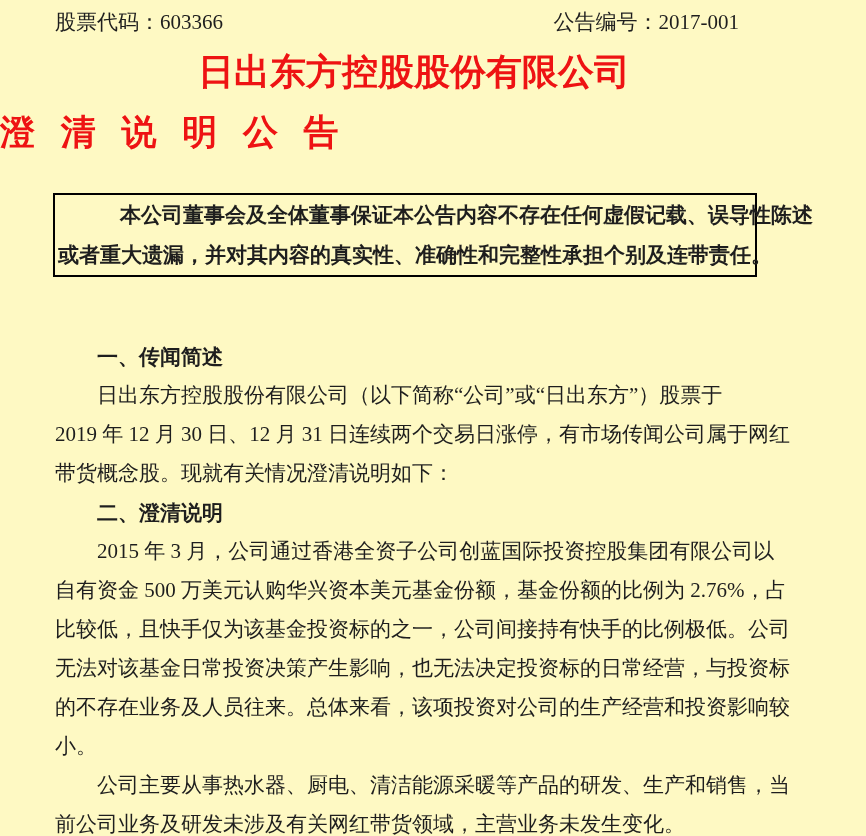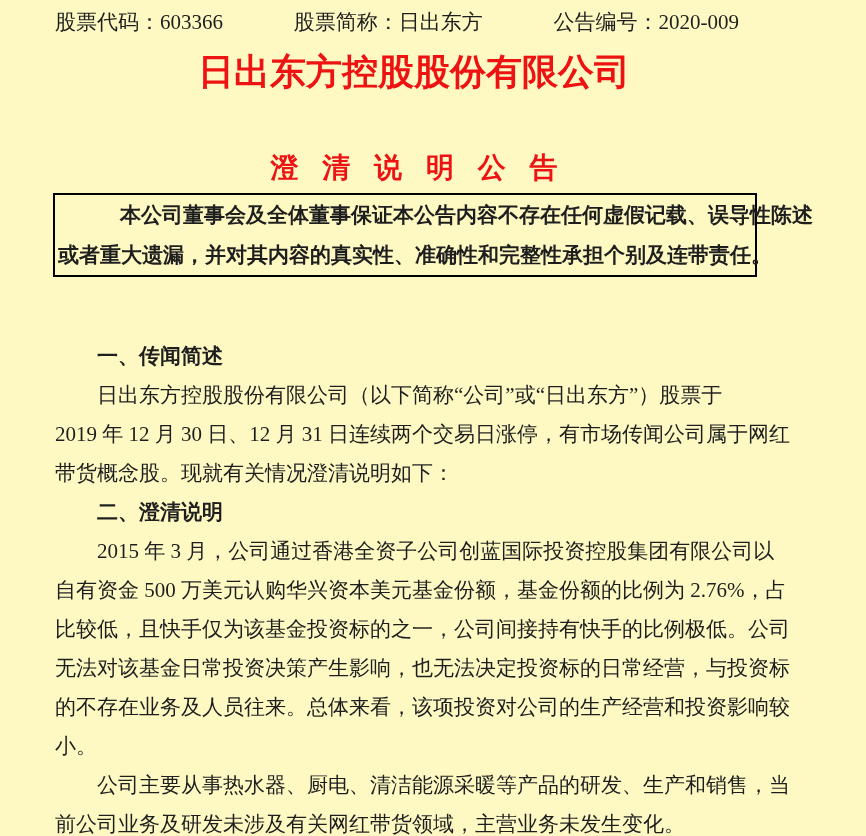--- a/index.html
+++ b/index.html
@@ -34,29 +34,27 @@
     font-size: 36px;
     line-height: 40px;
     color: var(--accent, #ee1313);
     white-space: nowrap;
   }
   .doc-subtitle {
     position: absolute;
     top: 112px;
     left: 0;
     width: 836px;
-    text-align: center;
     font-family: "Liberation Sans", "DejaVu Sans", sans-serif;
     font-weight: bold;
-    font-size: 28px;
+    font-size: 35px;
     line-height: 40px;
     letter-spacing: 8px;
     color: var(--accent, #ee1313);
     white-space: nowrap;
-    margin-top: 36px;
   }
   .disclaimer {
     position: absolute;
     top: 193px;
     left: 53px;
     width: 704px;
     box-sizing: border-box;
     border: 2px solid #000000;
     padding: 0 6px 0 3px;
     font-weight: bold;
@@ -67,37 +65,36 @@
   .dline.box-indent { text-indent: 62px; }
   .bodytext {
     position: absolute;
     top: 337px;
     left: 55px;
     width: 760px;
     font-size: 21px;
     line-height: 39px;
   }
   .heading {
-    font-family: Liberation Serif, serif;
+    font-family: Liberation Sans, sans-serif;
     font-weight: bold;
     text-indent: 42px;
     white-space: nowrap;
   }
   .bline { white-space: nowrap; }
   .bline.indent { text-indent: 42px; }
 </style>
 </head>
 <body>
 
 <div class="page">
 
   <div class="header-row">
     <span><span>股票代码：</span><span>603366</span></span>
-    <span><span>股票简称：</span><span>日出东方</span></span>
-    <span><span>公告编号：</span><span>2020-009</span></span>
+    <span><span>公告编号：</span><span>2017-001</span></span>
   </div>
 
   <div class="doc-title">日出东方控股股份有限公司</div>
 
   <div class="doc-subtitle">澄 清 说 明 公 告</div>
 
   <div class="disclaimer">
     <div class="dline box-indent">本公司董事会及全体董事保证本公告内容不存在任何虚假记载、误导性陈述</div>
     <div class="dline">或者重大遗漏，并对其内容的真实性、准确性和完整性承担个别及连带责任。</div>
   </div>

